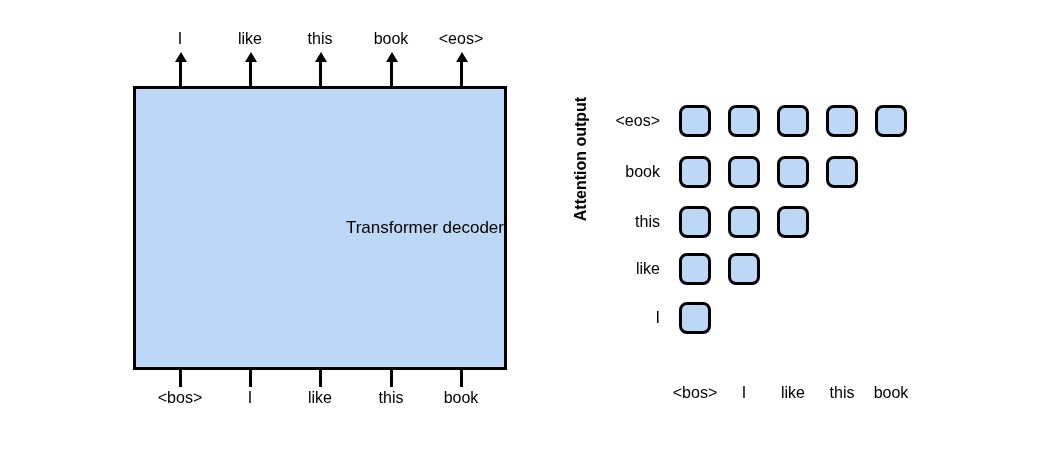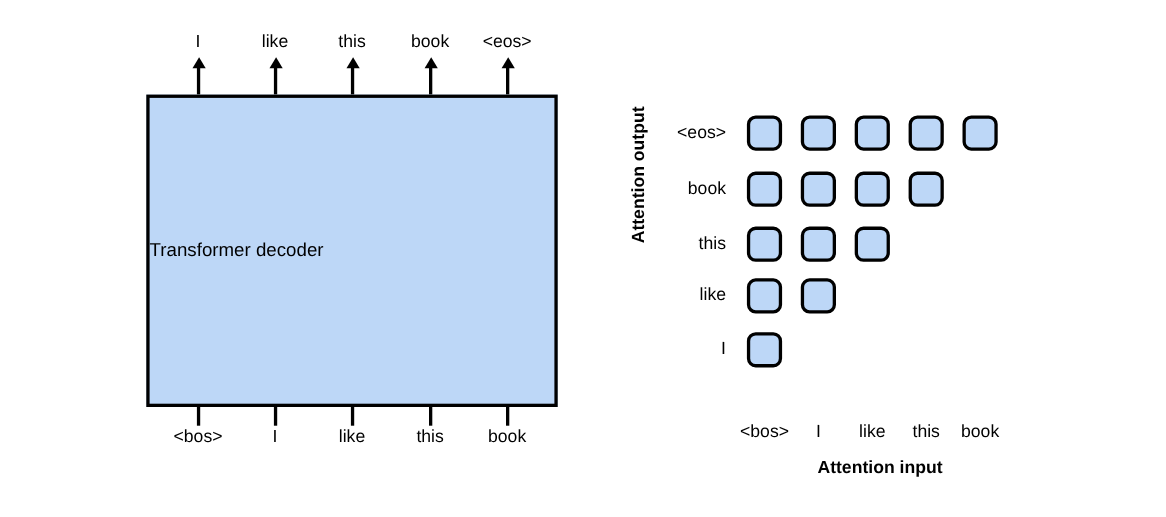--- a/index.html
+++ b/index.html
@@ -35,21 +35,21 @@
     border: 3px solid #000000;
     box-sizing: border-box;
   }
 
   .decoder-box-label {
     position: absolute;
     left: 0;
     right: 0;
     top: 50%;
     transform: translateY(-50%);
-    text-align: left;
+    text-align: right;
     font-size: 17px;
     color: #000000;
     white-space: nowrap;
   }
 
   
   .out-arrow {
     position: absolute;
     width: 3px;
     height: 25px;
@@ -236,15 +236,14 @@
   <div class="att-cell" style="left:188px; top:253px"></div>
 
   <div class="att-cell" style="left:139px; top:302px"></div>
 
   <div class="col-label" style="left:155px">&lt;bos&gt;</div>
   <div class="col-label" style="left:204px">I</div>
   <div class="col-label" style="left:253px">like</div>
   <div class="col-label" style="left:302px">this</div>
   <div class="col-label" style="left:351px">book</div>
 
-  <div class="axis-title-x">Attention input</div>
 
 </div>
 
 </body></html>

